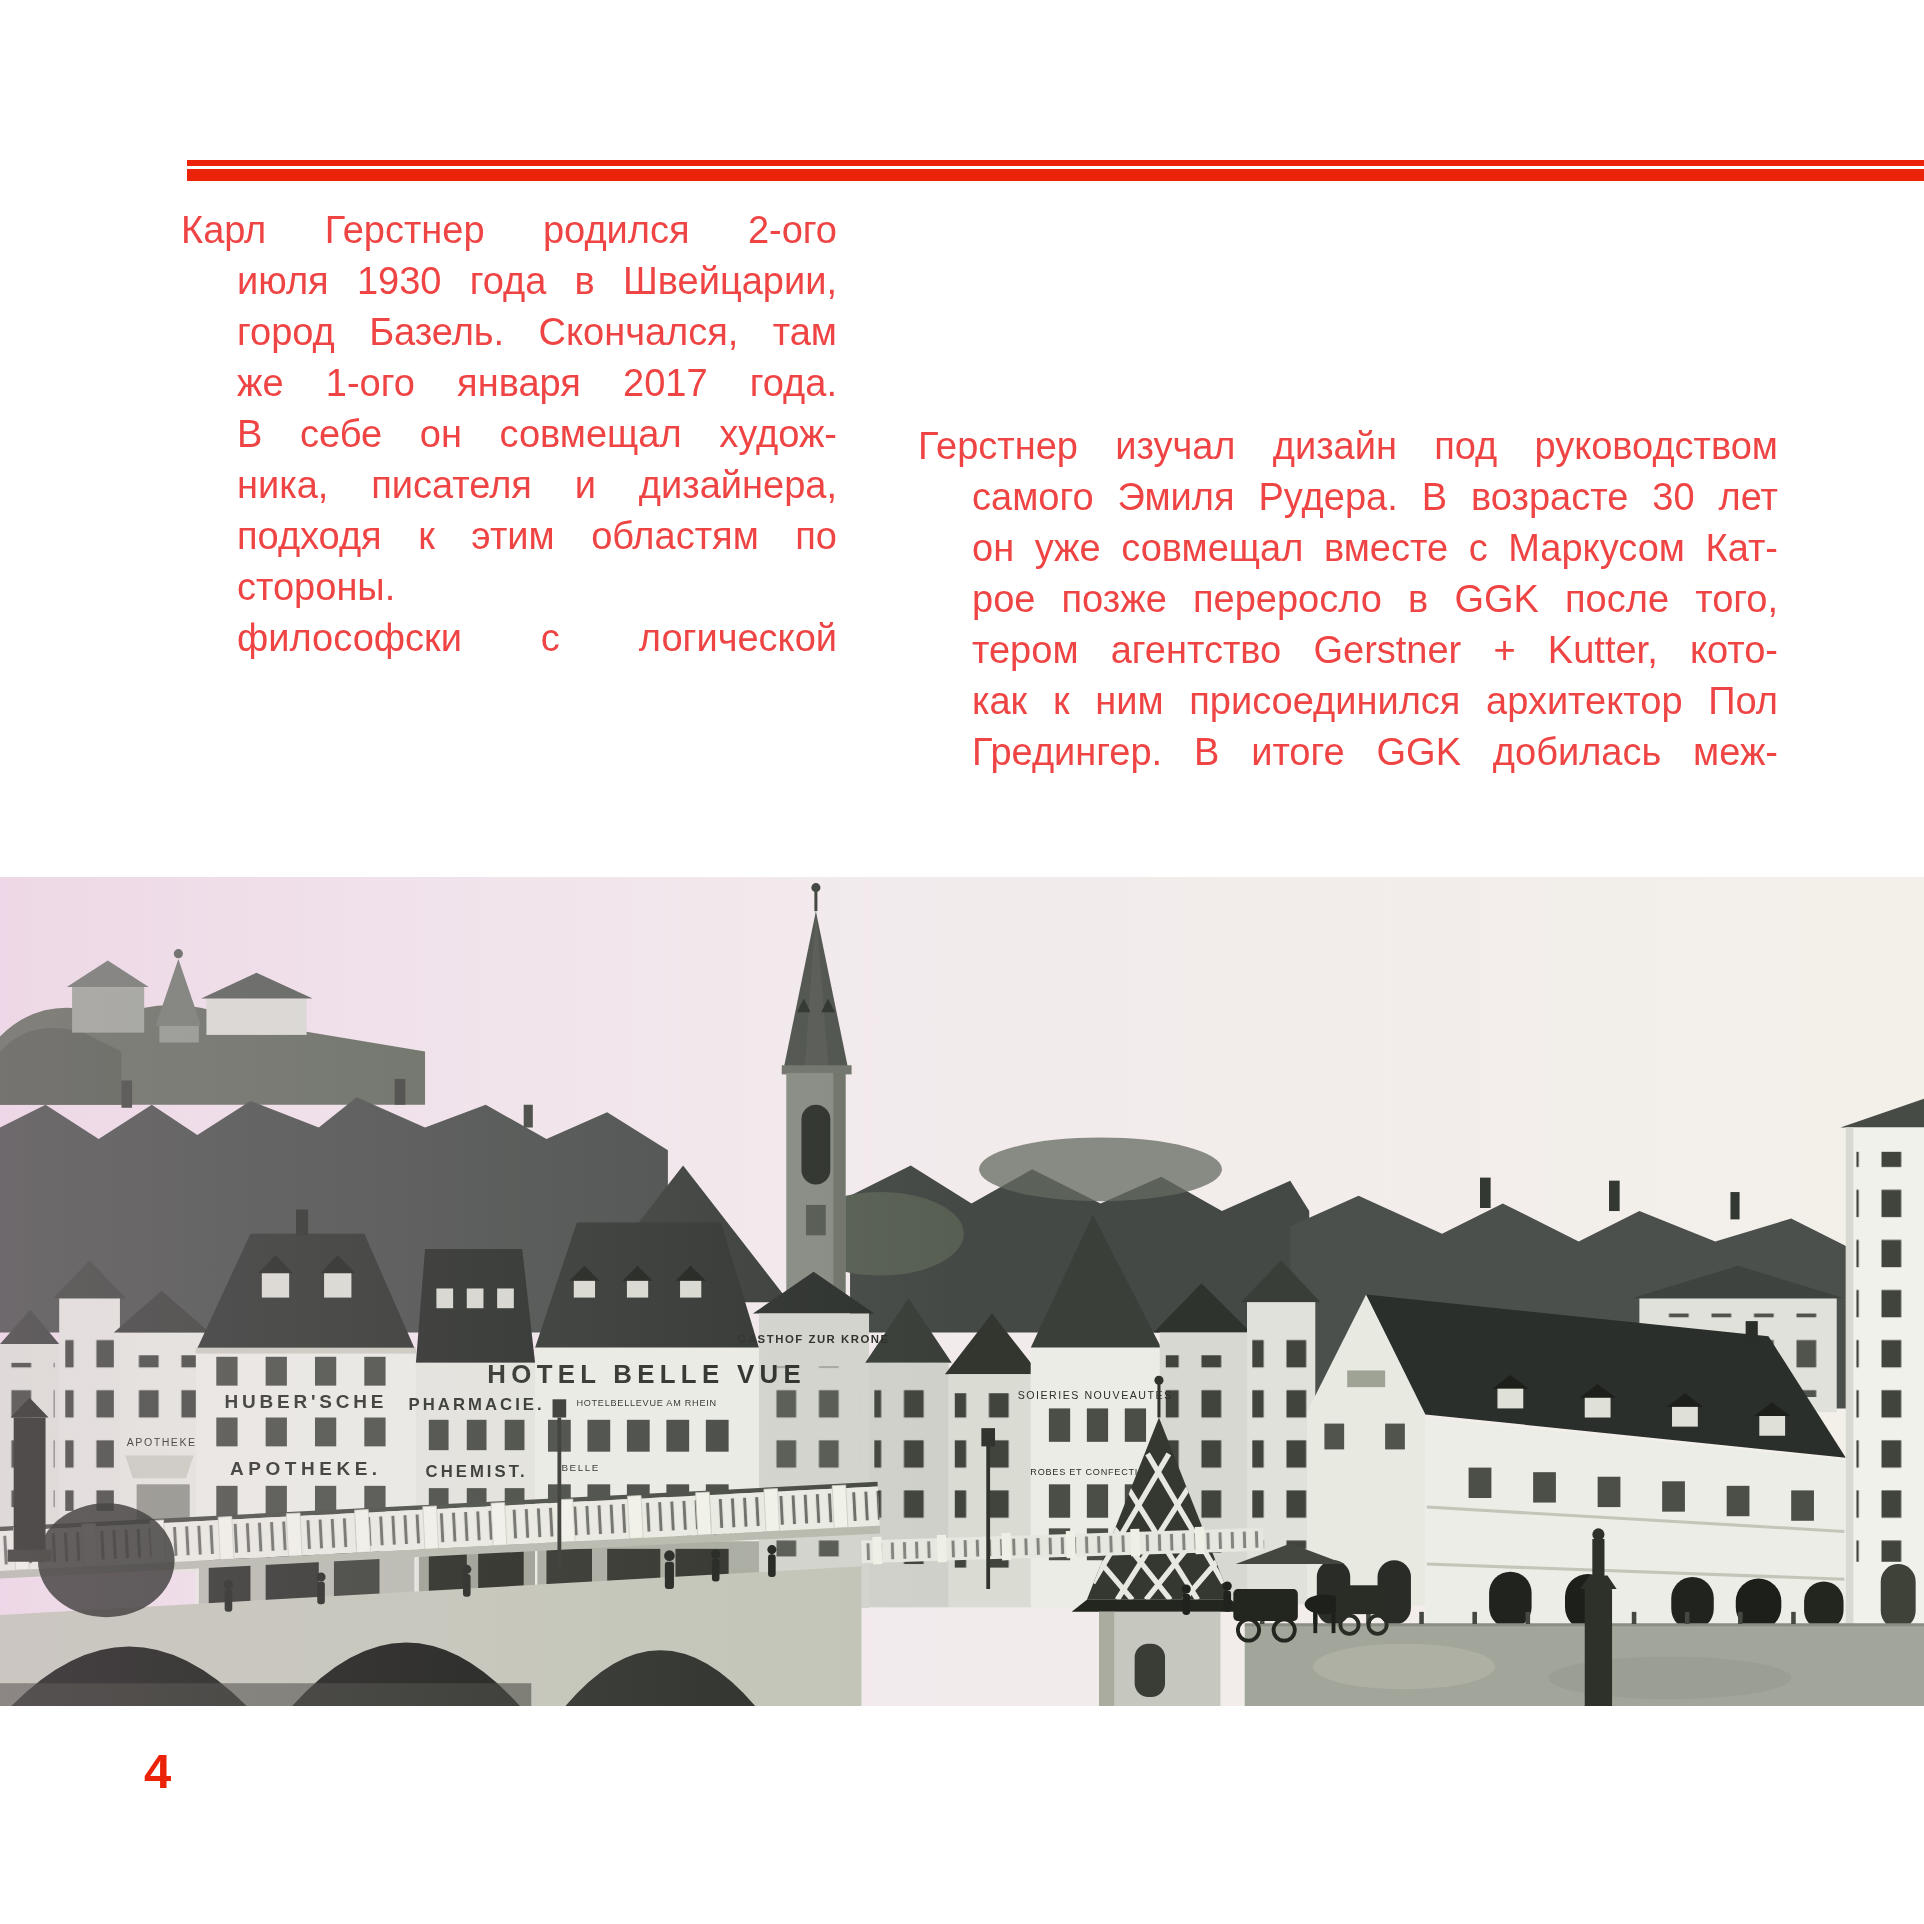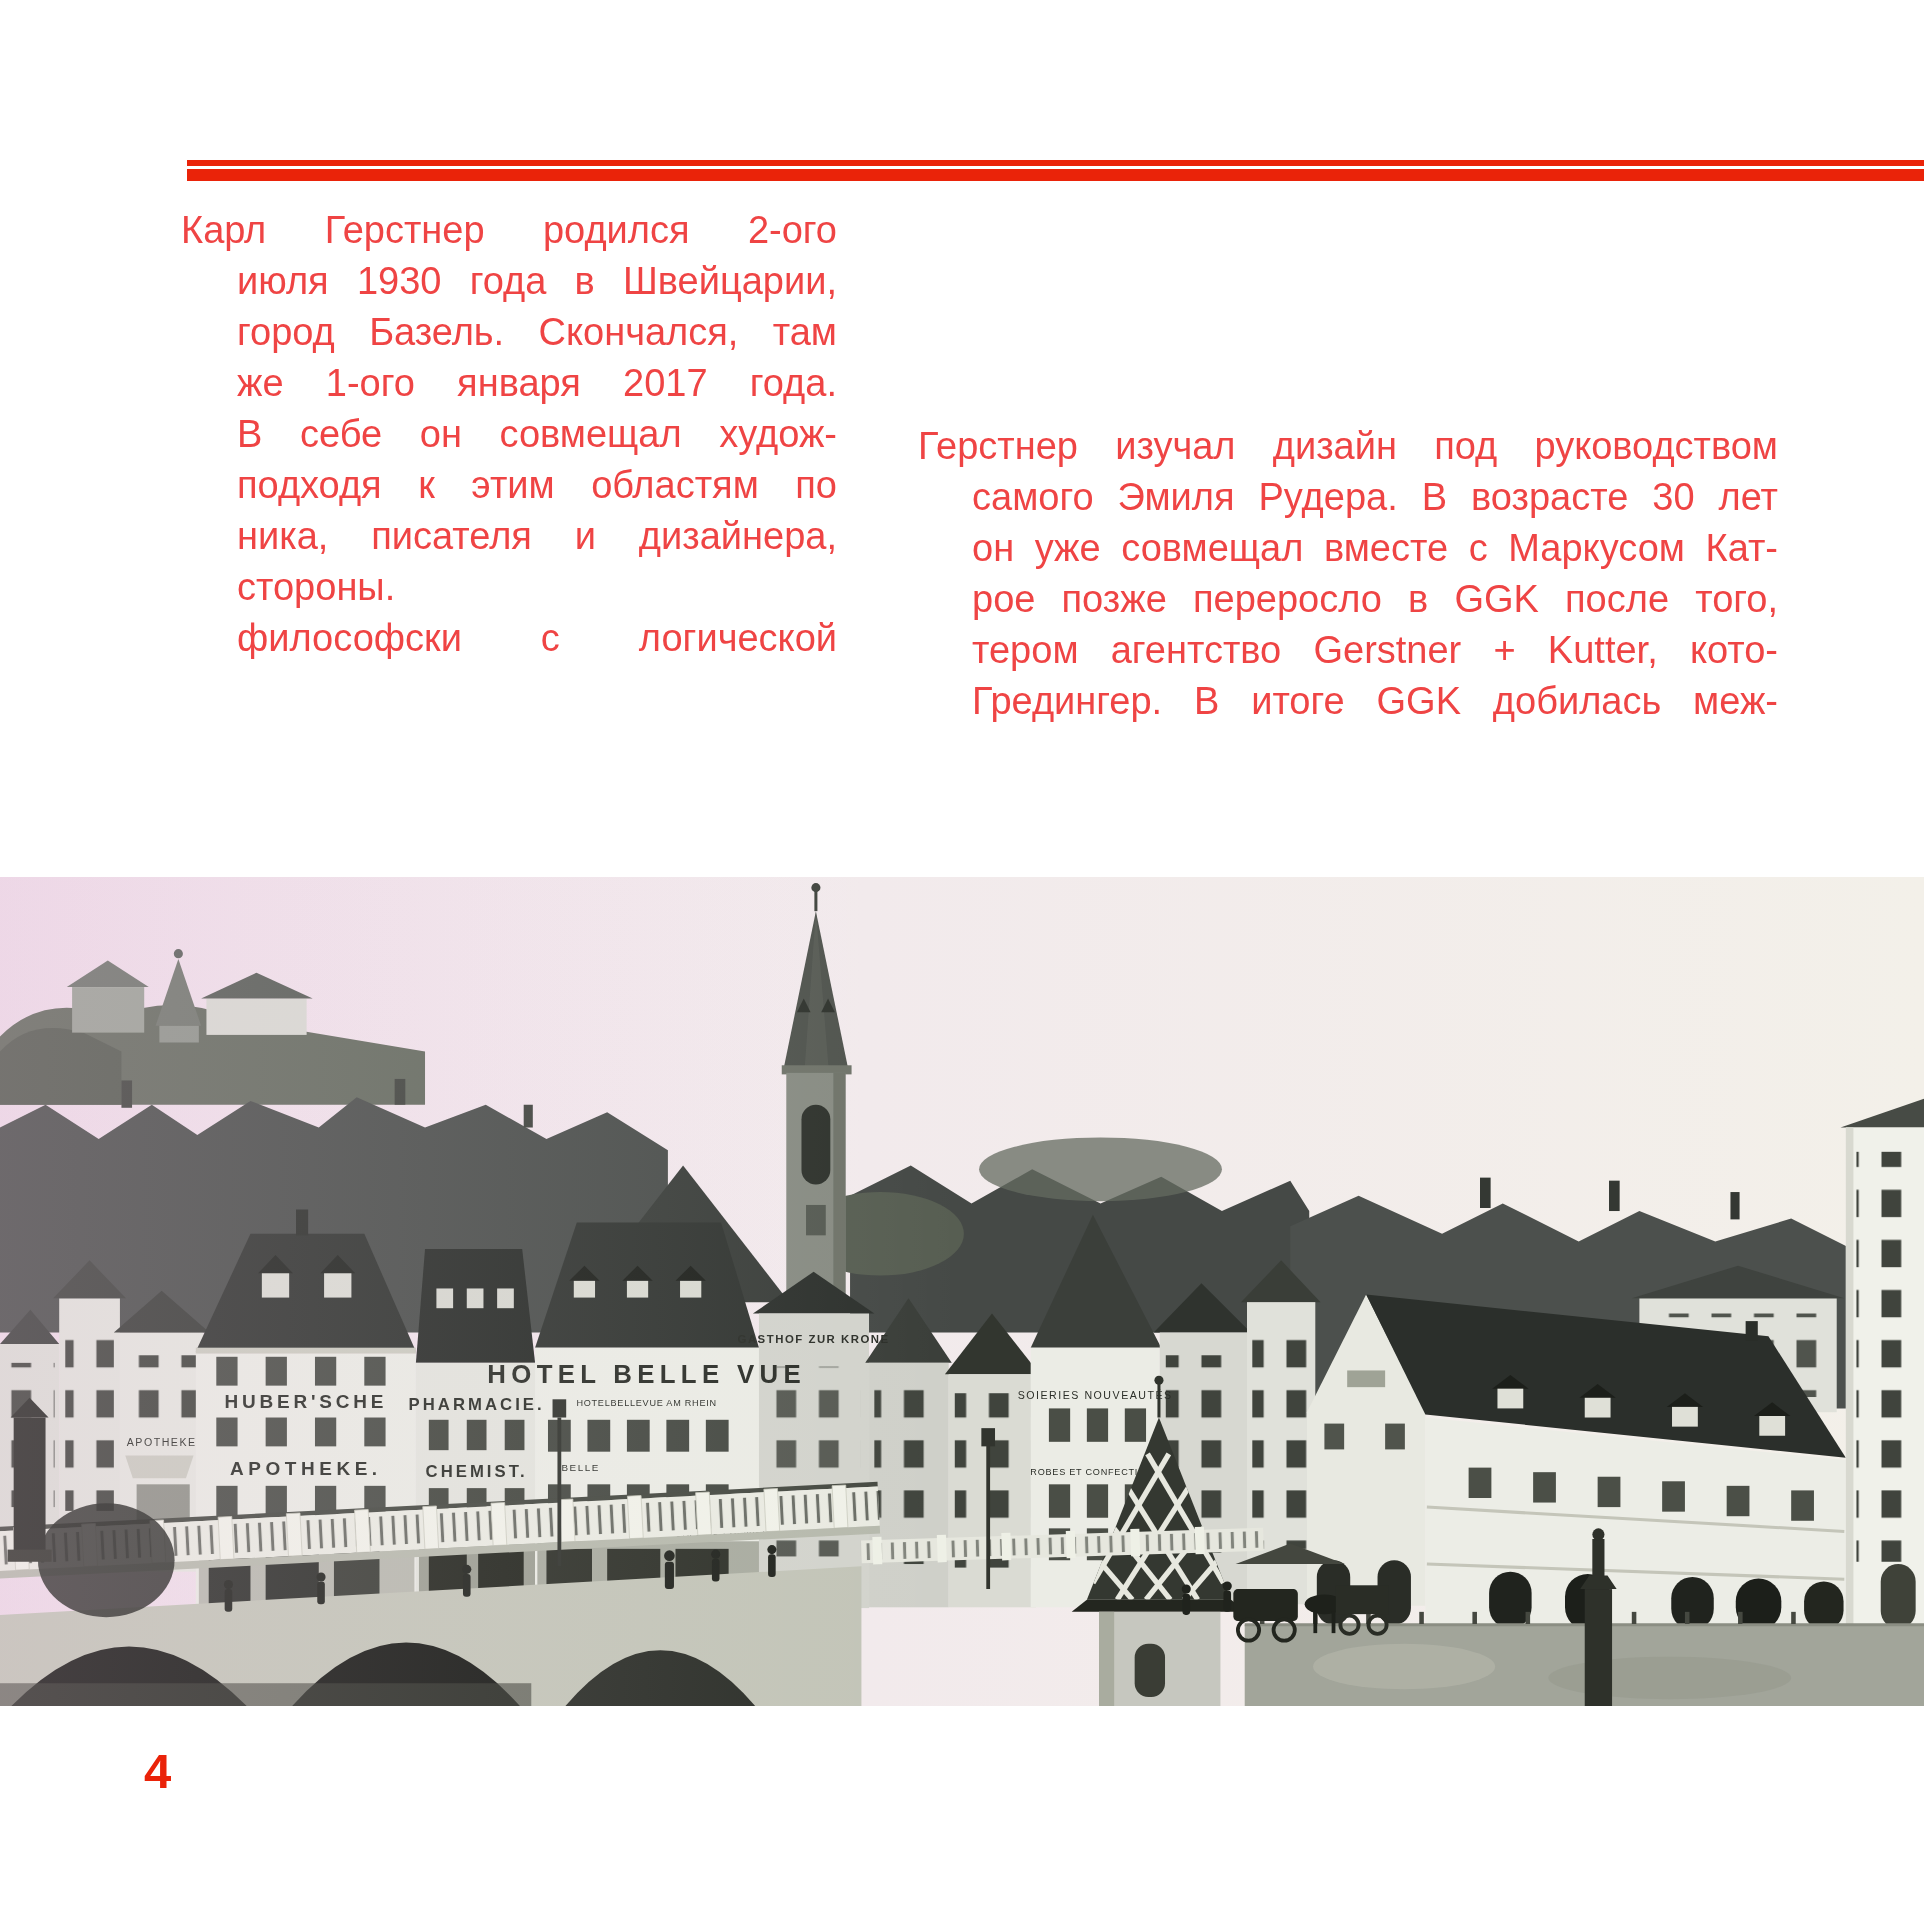--- a/index.html
+++ b/index.html
@@ -32,32 +32,33 @@
 
   <div class="rule rule-thin" style="background: rgb(234, 35, 9);"></div>
   <div class="rule rule-thick" style="background: rgb(234, 35, 9);"></div>
 
   <div class="col col-left">
     <div class="line first">Карл Герстнер родился 2-ого</div>
     <div class="line">июля 1930 года в Швейцарии,</div>
     <div class="line">город Базель. Скончался, там</div>
     <div class="line">же 1-ого января 2017 года.</div>
     <div class="line">В себе он совмещал худож-</div>
+    <div class="line">ника, писателя и дизайнера,</div>
     <div class="line">подходя к этим областям по</div>
-    <div class="line">ника, писателя и дизайнера,</div>
     <div class="line last">стороны.</div>
     <div class="line">философски с логической</div>
   </div>
 
   <div class="col col-right">
     <div class="line first">Герстнер изучал дизайн под руководством</div>
     <div class="line">самого Эмиля Рудера. В возрасте 30 лет</div>
     <div class="line">он уже совмещал вместе с Маркусом Кат-</div>
     <div class="line">рое позже переросло в GGK после того,</div>
     <div class="line">тером агентство Gerstner + Kutter, кото-</div>
+    <div class="line">как к ним присоединился архитектор Пол</div>
     <div class="line">Гредингер. В итоге GGK добилась меж-</div>
   </div>
 
   <div class="photo">
     <svg viewBox="0 0 2535 1092" preserveAspectRatio="none" xmlns="http://www.w3.org/2000/svg">
       <defs>
         <linearGradient id="sky" x1="0" y1="0" x2="1" y2="0">
           <stop offset="0" stop-color="#eedbe8"></stop>
           <stop offset="0.45" stop-color="#f2eaec"></stop>
           <stop offset="1" stop-color="#f3f0e9"></stop>

